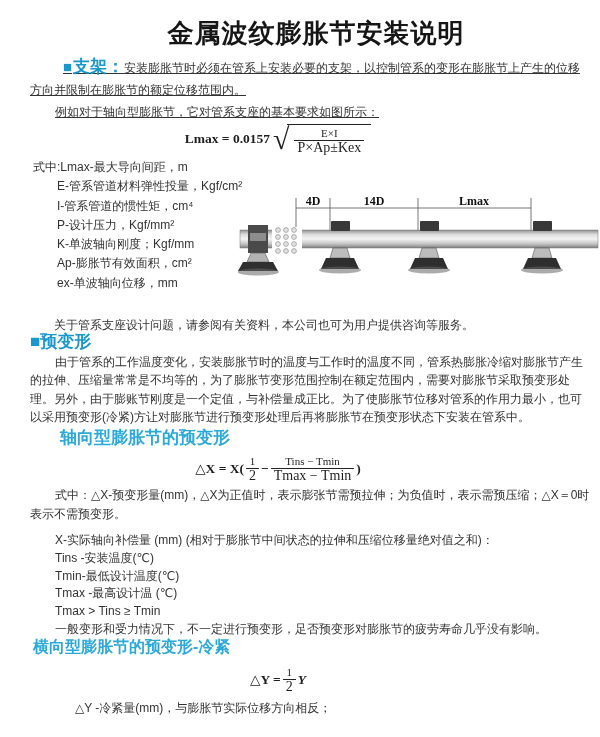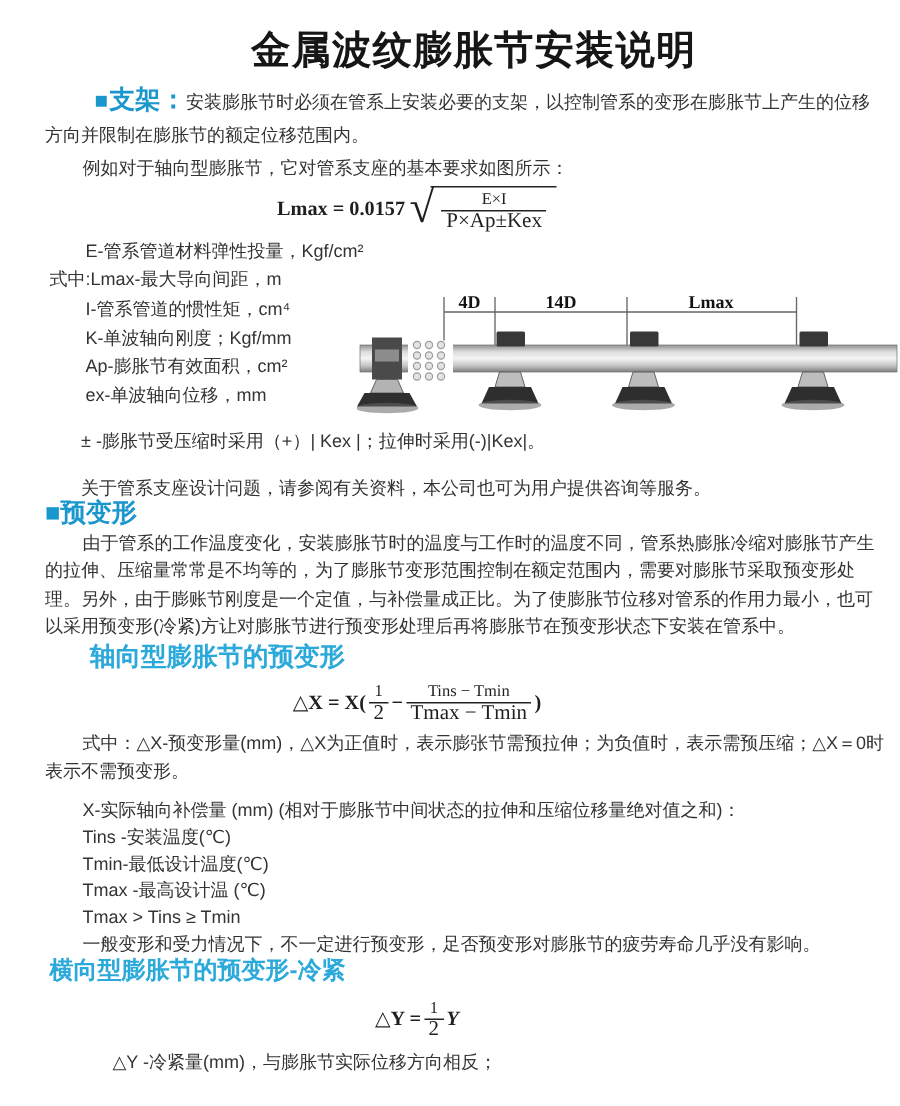--- a/index.html
+++ b/index.html
@@ -56,33 +56,34 @@
   .diagram svg{display:block;}
   .dim-label{font-family:"Liberation Serif","DejaVu Serif",serif;font-weight:bold;font-size:12px;fill:#111;}
 </style>
 </head>
 <body>
 
 <div class="page">
 
   <h1 class="abs title">金属波纹膨胀节安装说明</h1>
 
-  <div class="abs para" style="top:56px;">
+  <div class="abs para" style="top:56px;text-decoration:underline;">
     <p class="p0"><span class="sec-head"><span class="sq">■</span><span>支架：</span></span><span class="body-text">安装膨胀节时必须在管系上安装必要的支架，以控制管系的变形在膨胀节上产生的位移方向并限制在膨胀节的额定位移范围内。</span></p>
     <p class="p-indent">例如对于轴向型膨胀节，它对管系支座的基本要求如图所示：</p>
   </div>
 
   <div class="abs formula" style="top:124px;">
     <span class="fb">Lmax = 0.0157</span><span class="sqrt-sym">√</span><span class="sqrt-top"><span class="frac it"><span class="num">E×I</span><span class="den">P×Ap±Kex</span></span></span>
   </div>
 
   <div class="abs def-list" style="top:158px;">
+    <div class="def-line">式中:Lmax-最大导向间距，m</div>
     <div class="def-line ind">E-管系管道材料弹性投量，Kgf/cm²</div>
-    <div class="def-line">式中:Lmax-最大导向间距，m</div>
     <div class="def-line ind">I-管系管道的惯性矩，cm⁴</div>
+    <div class="def-line ind">P-设计压力，Kgf/mm²</div>
     <div class="def-line ind">K-单波轴向刚度；Kgf/mm</div>
     <div class="def-line ind">Ap-膨胀节有效面积，cm²</div>
     <div class="def-line ind">ex-单波轴向位移，mm</div>
   </div>
 
   <div class="abs diagram">
     <svg width="362" height="100" viewBox="0 0 362 100" xmlns="http://www.w3.org/2000/svg">
       <defs>
         <linearGradient id="pipeGrad" x1="0" y1="0" x2="0" y2="1">
           <stop offset="0" stop-color="#8f8f8f"></stop>
@@ -149,21 +150,20 @@
       </g>
       <g>
         <rect x="295" y="29" width="19" height="10" rx="1" fill="#383838"></rect>
         <polygon points="297,56 311,56 314,66 294,66" fill="#bdbdbd" stroke="#555" stroke-width="0.6"></polygon>
         <polygon points="290,66 318,66 323,77 285,77" fill="#2e2e2e"></polygon>
         <ellipse cx="304" cy="78" rx="21" ry="3.5" fill="#666" opacity="0.55"></ellipse>
       </g>
     </svg>
   </div>
 
-  <div class="abs note-line" style="top:286px;left:54px;">± -膨胀节受压缩时采用（+）| Kex |；拉伸时采用(-)|Kex|。</div>
   <div class="abs note-line" style="top:307px;left:54px;margin-top:10px;">关于管系支座设计问题，请参阅有关资料，本公司也可为用户提供咨询等服务。</div>
 
   <div class="abs" style="top:330px;left:30px;">
     <p class="sec-title"><span class="sq">■</span><span>预变形</span></p>
   </div>
   <div class="abs para" style="top:353px;">
     <p class="p-indent" style="line-height:18.3px;">由于管系的工作温度变化，安装膨胀节时的温度与工作时的温度不同，管系热膨胀冷缩对膨胀节产生的拉伸、压缩量常常是不均等的，为了膨胀节变形范围控制在额定范围内，需要对膨胀节采取预变形处理。另外，由于膨账节刚度是一个定值，与补偿量成正比。为了使膨胀节位移对管系的作用力最小，也可以采用预变形(冷紧)方让对膨胀节进行预变形处理后再将膨胀节在预变形状态下安装在管系中。</p>
   </div>
 
   <p class="abs sub-title" style="top:426px;left:60px;">轴向型膨胀节的预变形</p>

